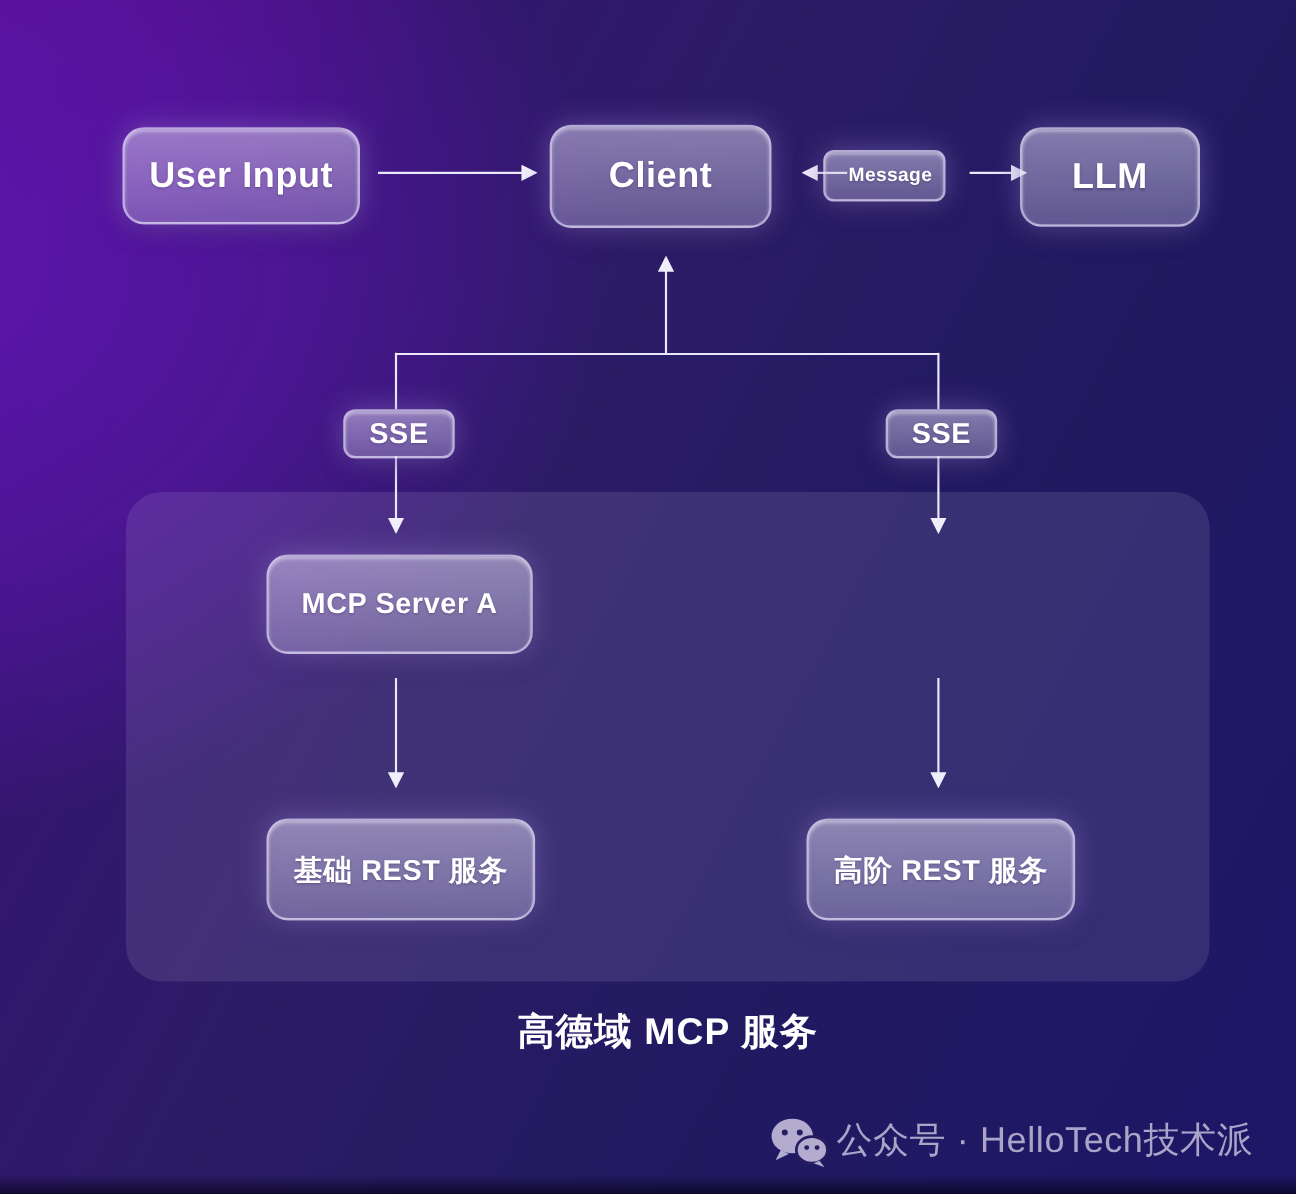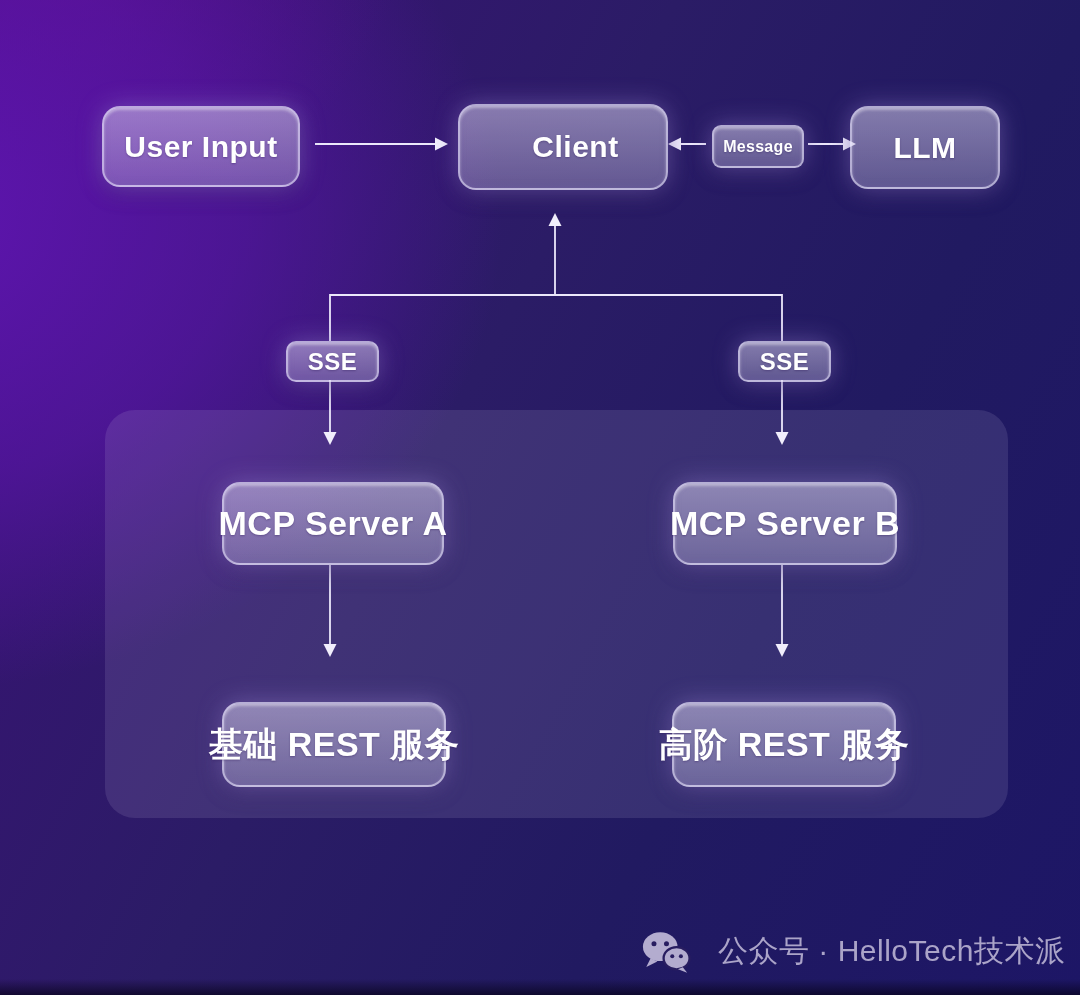--- a/index.html
+++ b/index.html
@@ -36,28 +36,28 @@
     border:2px solid rgba(228,222,248,0.62);
     border-radius:18px;
     box-shadow:0 0 24px rgba(175,150,235,0.40), 0 8px 20px rgba(30,15,70,0.28),
                inset 0 2px 3px rgba(255,255,255,0.42), inset 0 -2px 6px rgba(120,100,170,0.25);
     color:#ffffff;font-weight:bold;font-size:30px;letter-spacing:0.5px;
     text-shadow:0 1px 2px rgba(40,20,80,0.35);
     white-space:nowrap;
   }
   .node.small{border-radius:10px;font-size:24px;}
   .node.tiny{border-radius:9px;font-size:16px;letter-spacing:0.3px;}
-  .node.mid{font-size:34px;margin-top:20px;}
+  .node.mid{font-size:24px;}
   .caption{
     position:absolute;left:105px;top:839px;width:903px;z-index:3;
     text-align:center;color:#ffffff;font-weight:bold;font-size:31px;letter-spacing:1px;
   }
   .watermark{
     position:absolute;left:641px;top:930px;z-index:3;
-    display:flex;align-items:center;gap:27px;
+    display:flex;align-items:flex-start;gap:6px;
     color:#aba4c8;font-size:30px;letter-spacing:0.5px;white-space:nowrap;
   }
   .watermark .wm-icon{display:block;}
 </style>
 </head>
 <body>
 
 <div class="canvas">
 
   <div class="group-box"></div>
@@ -78,56 +78,56 @@
     <line x1="330" y1="380" x2="330" y2="443" marker-end="url(#ah)"></line>
     <line x1="782" y1="380" x2="782" y2="443" marker-end="url(#ah)"></line>
     <line x1="330" y1="565" x2="330" y2="655" marker-end="url(#ah)"></line>
     <line x1="782" y1="565" x2="782" y2="655" marker-end="url(#ah)"></line>
   </svg>
 
   <div class="node" style="left:102px;top:106px;width:194px;height:77px;">
     <span>User Input</span>
   </div>
 
-  <div class="node" style="left:458px;top:104px;width:181px;height:82px;padding-left:25px;">
+  <div class="node" style="left:458px;top:104px;width:181px;height:82px;">
     <span>Client</span>
   </div>
 
-  <div class="node tiny" style="left:712px;top:125px;width:88px;height:39px;">
+  <div class="node tiny" style="left:686px;top:125px;width:88px;height:39px;padding-left:10px;">
     <span>Message</span>
   </div>
 
   <div class="node" style="left:850px;top:106px;width:146px;height:79px;">
     <span>LLM</span>
   </div>
 
   <div class="node small" style="left:286px;top:341px;width:89px;height:37px;">
     <span>SSE</span>
   </div>
 
   <div class="node small" style="left:738px;top:341px;width:89px;height:37px;">
     <span>SSE</span>
   </div>
 
   <div class="node mid" style="left:222px;top:462px;width:218px;height:79px;">
     <span>MCP Server A</span>
   </div>
 
-  <div class="node mid" style="left:673px;top:462px;width:220px;height:79px;">
-    <span>MCP Server B</span>
-  </div>
 
   <div class="node mid" style="left:672px;top:682px;width:220px;height:81px;">
     <span>高阶 REST 服务</span>
   </div>
 
   <div class="node mid" style="left:222px;top:682px;width:220px;height:81px;">
     <span>基础 REST 服务</span>
   </div>
 
+  <div class="caption">
+    <span>高德域 MCP 服务</span>
+  </div>
 
   <div class="watermark">
     <svg class="wm-icon" width="50" height="43" viewBox="0 0 52 44">
       <ellipse cx="20" cy="17" rx="18" ry="15" fill="#b3accf"></ellipse>
       <path d="M10 29 L5.5 38 L17 32.5 Z" fill="#b3accf"></path>
       <circle cx="13.5" cy="14" r="2.6" fill="#281d60"></circle>
       <circle cx="26.5" cy="14" r="2.6" fill="#281d60"></circle>
       <ellipse cx="37" cy="29" rx="13.5" ry="11.5" fill="#b3accf" stroke="#281d60" stroke-width="2.4"></ellipse>
       <path d="M43.5 38.5 L48 44 L38.5 40.5 Z" fill="#b3accf"></path>
       <circle cx="32.5" cy="27" r="2.1" fill="#281d60"></circle>

